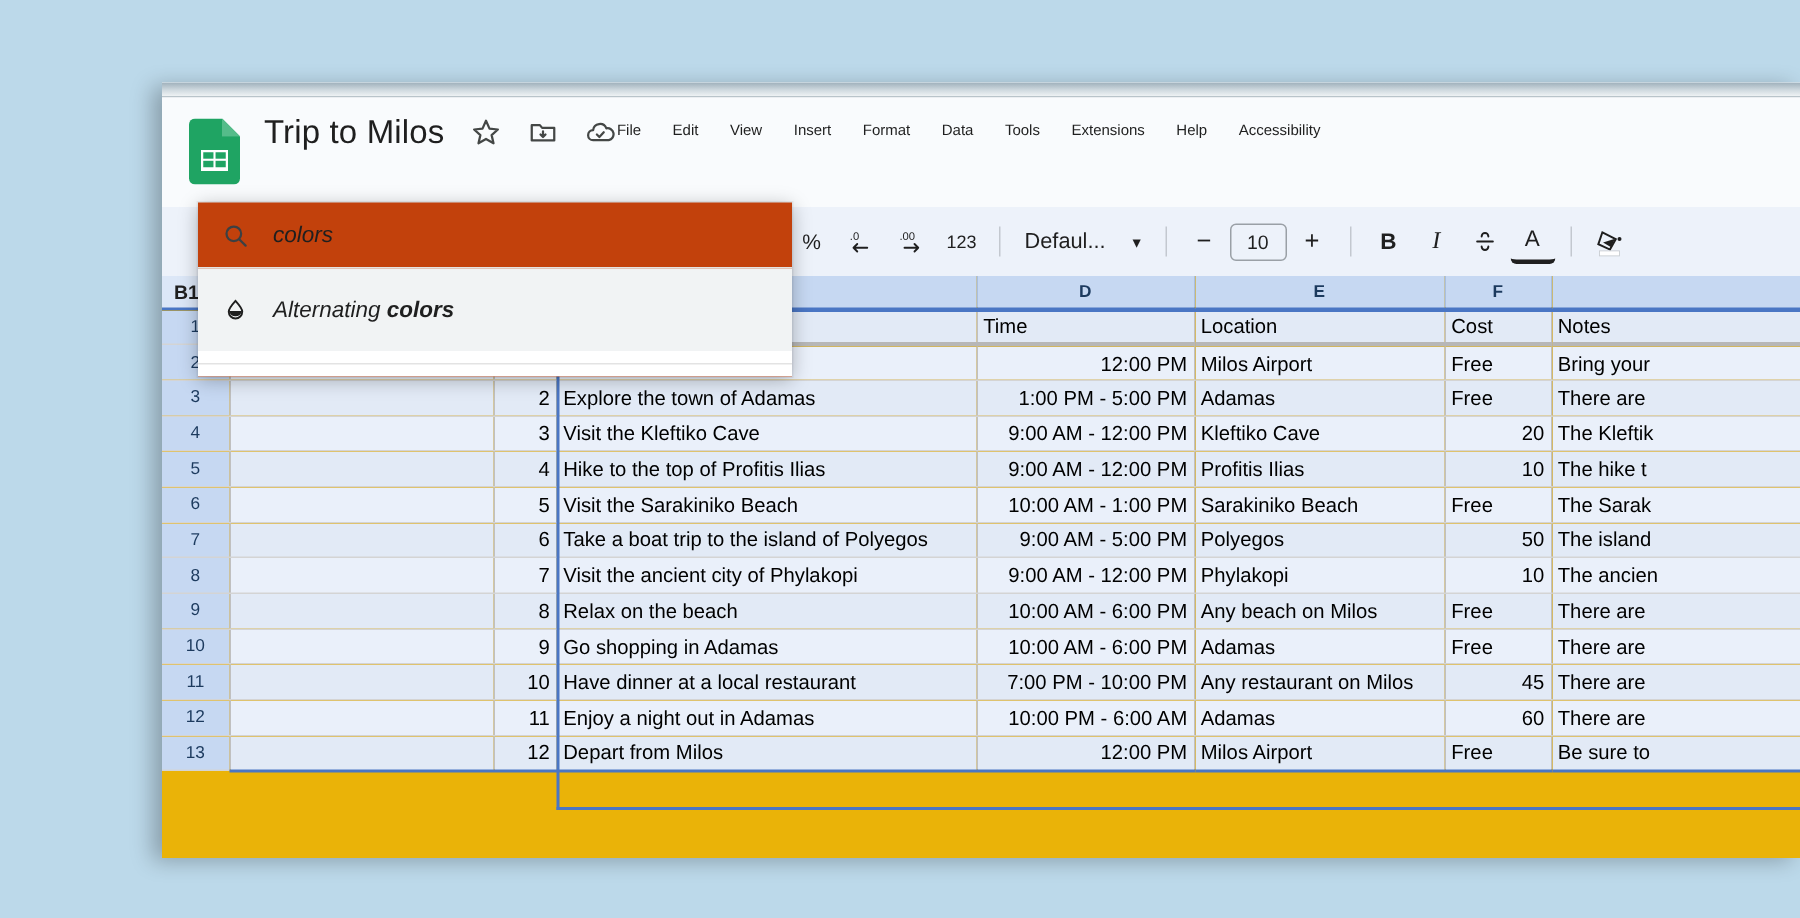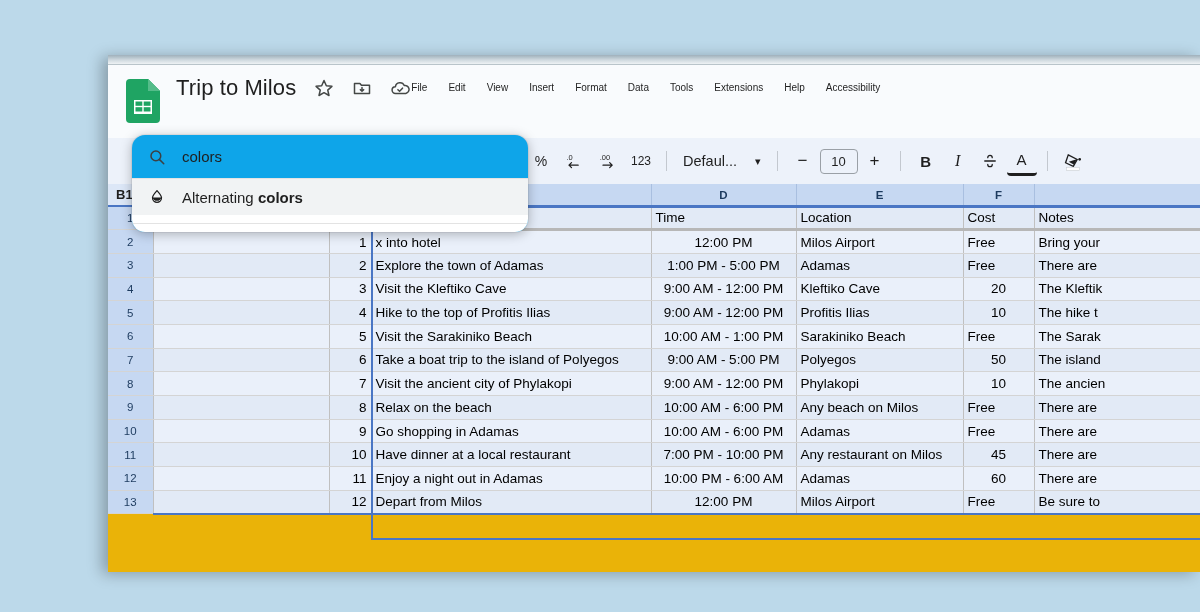--- a/index.html
+++ b/index.html
@@ -165,21 +165,21 @@
     font-weight: normal;
     border-right: 1px solid #c0c0c0;
   }
   
   tr.band-head td.cell { background: #e2eaf6; }
   tr.band-a td.cell    { background: #eaf0fa; }
   tr.band-b td.cell    { background: #e2eaf6; }
   tr.blank td.cell     { background: #ffffff; }
   tr.band-head td.cell { border-bottom: 3px solid #b7b7b7; }
   tr.last-band td.cell { border-bottom: 2px solid #4a76c4; }
-  td.num { text-align: center; margin-top: 10px; }
+  td.num { text-align: right; margin-top: 10px; }
   td.idx { text-align: right; }
 
   
   col.c-rh { width: 45px; }
   col.c-a  { width: 176px; }
   col.c-b  { width: 42px; }
   col.c-c  { width: 280px; }
   col.c-d  { width: 145px; }
   col.c-e  { width: 167px; }
   col.c-f  { width: 71px; }
@@ -201,37 +201,38 @@
     left: 8px; top: 3px;
     font-size: 13px; color: #1f1f1f;
     font-weight: bold;
   }
 
   
   #searchpopup {
     position: absolute;
     left: 24px; top: 80px;
     width: 396px;
-    background: #0ea5e9;
-    border-radius: 13px;
+    background: #c2410c;
+    border-radius: 0;
     box-shadow: 0 2px 12px rgba(0,0,0,0.28), 0 0 0 1px rgba(0,0,0,0.05);
     overflow: hidden;
     z-index: 40;
+    font-style: italic;
   }
   #searchrow {
     display: flex; align-items: center;
     height: 44px;
     padding: 0 16px;
     border-bottom: 1px solid #e3e3e3;
   }
   #searchicon { width: 18px; height: 18px; color: #3c4043; flex: none; margin-right: 16px; }
   #searchtext { font-size: 15px; color: #1f1f1f; }
   .resultrow {
     display: flex; align-items: center;
-    height: 36px; padding: 0 16px;
+    height: 55px; padding: 0 16px;
     background: #f1f3f4;
   }
   .resultrow.plain { background: #ffffff; }
   .residx { width: 18px; height: 18px; color: #1f1f1f; flex: none; margin-right: 16px; }
   .reslabel { font-size: 15px; color: #1f1f1f; }
   .reslabel b { font-weight: bold; }
   .resshort { margin-left: auto; font-size: 13.5px; color: #5f6368; }
   #popupdiv { height: 9px; background: #fff; border-top: 1px solid #e3e3e3; }
   #popupgap { height: 8px; background: #fff; }
 </style>

